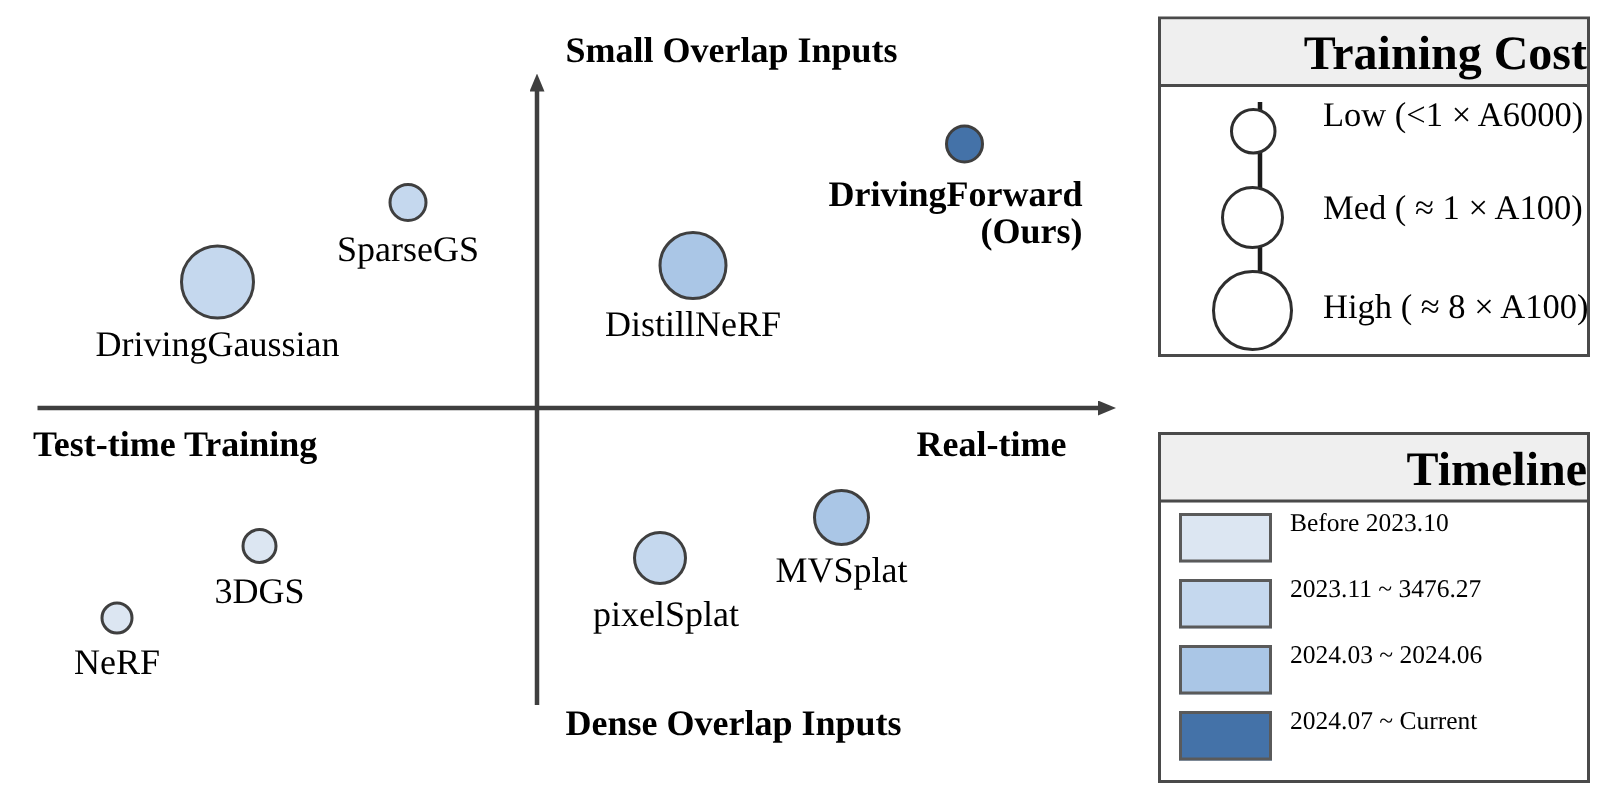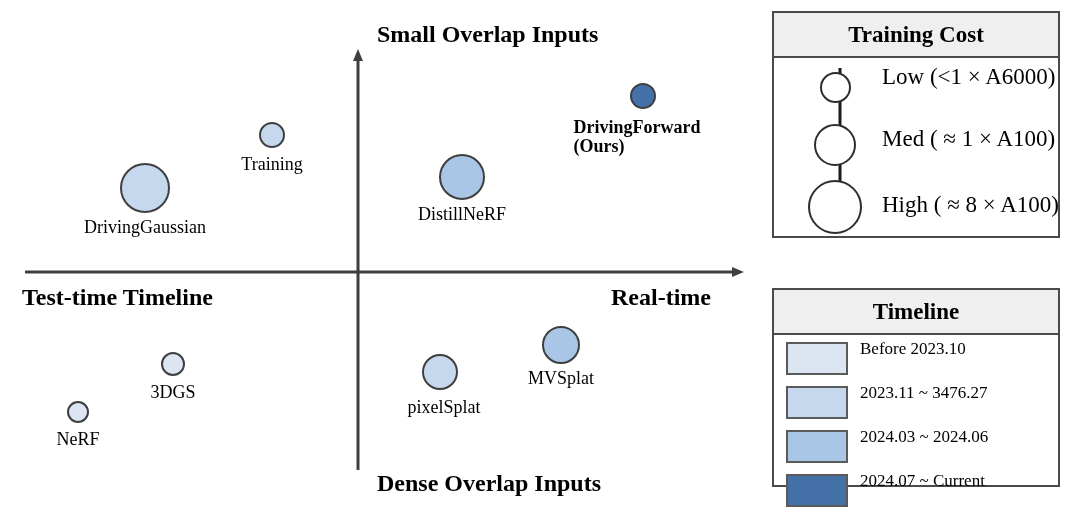--- a/index.html
+++ b/index.html
@@ -9,45 +9,45 @@
   #root{position:absolute;left:0;top:0;width:1080px;height:532px;}
 
   
   .plot{position:absolute;left:0;top:0;width:760px;height:532px;}
   .axis-svg{position:absolute;left:0;top:0;width:760px;height:532px;}
 
   .bubble{position:absolute;border-radius:50%;
           border:2.2px solid #3f3f3f;box-sizing:border-box;}
 
   .pt-label{position:absolute;white-space:nowrap;line-height:1.05;
-            font-size:18px;text-align:left;}
+            font-size:24px;text-align:right;}
   .pt-label.bold{font-weight:bold;}
 
   .axis-label{position:absolute;white-space:nowrap;font-weight:bold;
               font-size:24px;line-height:1.1;}
 
   
   .legend{position:absolute;border:2.5px solid #4a4a4a;background:#ffffff;
           box-sizing:border-box;}
   .legend-head{border-bottom:2.5px solid #4a4a4a;background:#efefef;
-               text-align:center;font-weight:bold;font-size:23px;
+               text-align:right;font-weight:bold;font-size:32px;
                line-height:44px;height:45px;box-sizing:border-box;}
   .legend-body{position:relative;}
 
   
   #legend-cost{left:772px;top:11px;width:288px;height:227px;}
   #legend-cost .legend-body{height:180px;}
   .cost-row{position:absolute;left:0;width:100%;height:60px;margin-left:28px;}
   .cost-circle{position:absolute;border-radius:50%;border:2.2px solid #2e2e2e;
                background:#ffffff;box-sizing:border-box;}
   .cost-text{position:absolute;font-size:23px;white-space:nowrap;}
   .cost-arrow{position:absolute;left:0;top:0;width:288px;height:180px;}
 
   
-  #legend-time{left:772px;top:288px;width:288px;height:199px;}
+  #legend-time{left:772px;top:288px;width:288px;height:234px;}
   #legend-time .legend-body{height:186px;}
   .time-row{position:absolute;left:0;width:100%;height:45px;}
   .swatch{position:absolute;left:12px;width:62px;height:33px;
           border:2.2px solid #5a5a5a;box-sizing:border-box;}
   .time-text{position:absolute;left:86px;font-size:17px;white-space:nowrap;}
 </style>
 </head>
 <body>
 
 <div id="root">
@@ -63,29 +63,29 @@
           <path d="M0,0 L12,5 L0,10 z" fill="#3f3f3f"></path>
         </marker>
       </defs>
 
       <line x1="25" y1="272" x2="733" y2="272" stroke="#3f3f3f" stroke-width="3" marker-end="url(#arrH)"></line>
 
       <line x1="358" y1="470" x2="358" y2="60" stroke="#3f3f3f" stroke-width="3" marker-end="url(#arrV)"></line>
     </svg>
 
     <div class="axis-label" style="left:377px;top:21px;">Small Overlap Inputs</div>
-    <div class="axis-label" style="left:22px;top:284px;">Test-time Timeline</div>
+    <div class="axis-label" style="left:22px;top:284px;">Test-time Training</div>
     <div class="axis-label" style="left:597px;top:284px;margin-left:14px;">Real-time</div>
     <div class="axis-label" style="left:377px;top:470px;">Dense Overlap Inputs</div>
 
     <div class="bubble" style="left:120px;top:163px;width:50px;height:50px;background:#c5d8ee;"></div>
     <div class="pt-label" style="left:145px;top:218px;transform:translateX(-50%);">DrivingGaussian</div>
 
     <div class="bubble" style="left:259px;top:122px;width:26px;height:26px;background:#c5d8ee;"></div>
-    <div class="pt-label" style="left:272px;top:155px;transform:translateX(-50%);">Training</div>
+    <div class="pt-label" style="left:272px;top:155px;transform:translateX(-50%);">SparseGS</div>
 
     <div class="bubble" style="left:439px;top:154px;width:46px;height:46px;background:#aac6e6;"></div>
     <div class="pt-label" style="left:462px;top:205px;transform:translateX(-50%);">DistillNeRF</div>
 
     <div class="bubble" style="left:630px;top:83px;width:26px;height:26px;background:#4472a8;"></div>
     <div class="pt-label bold" style="left:637px;top:118px;transform:translateX(-50%);">
       <div>DrivingForward</div>
       <div>(Ours)</div>
     </div>
 

